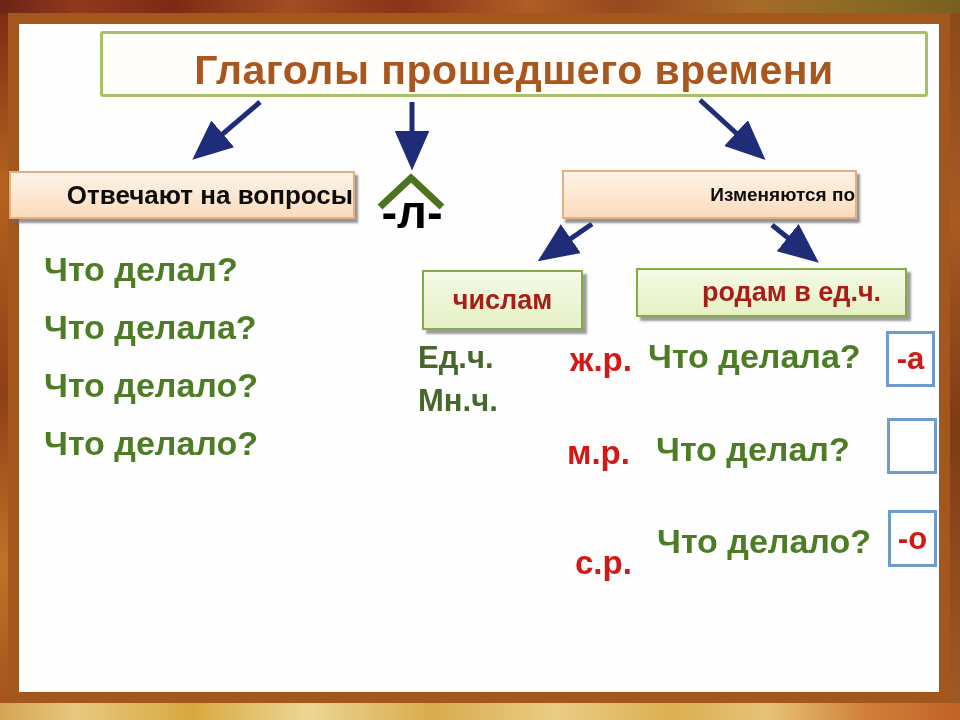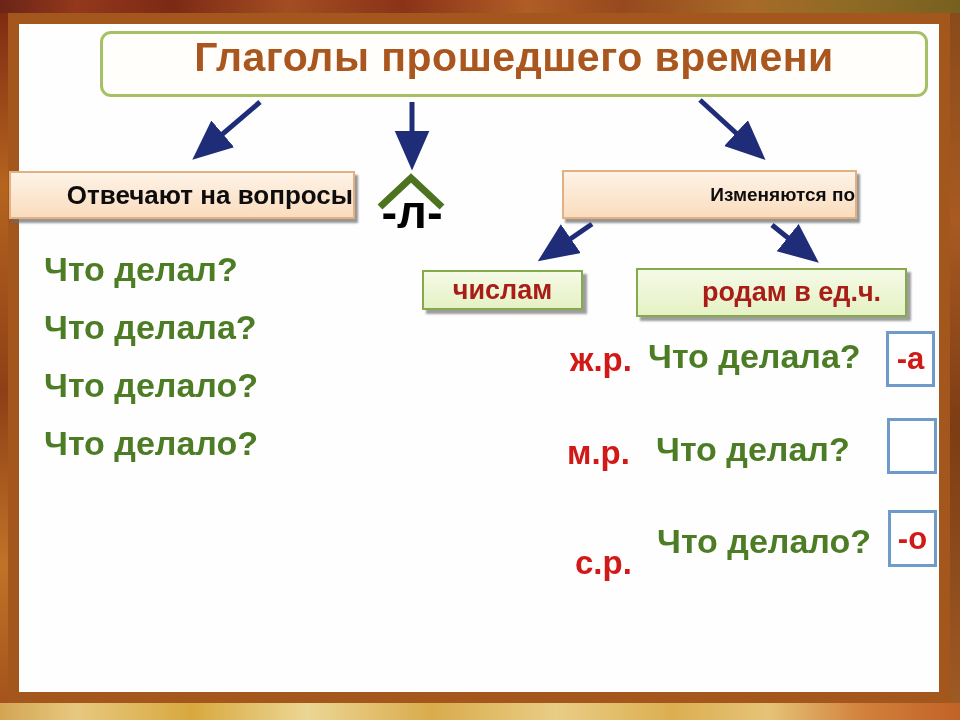--- a/index.html
+++ b/index.html
@@ -22,23 +22,23 @@
   .tex-right{right:0;top:13px;bottom:17px;width:10px;
     background:linear-gradient(180deg,#8a4a1a 0%,#a85a22 30%,#7e3c14 60%,#9e5a24 100%);}
   .slide-inner{position:absolute;left:8px;top:13px;right:10px;bottom:17px;
     border:11px solid #a4571c;background:#fffefe;box-sizing:border-box;}
 
   .abs{position:absolute;}
 
   
   .title-box{
     left:100px;top:31px;width:828px;height:66px;
-    border:3px solid #a6c065;border-radius:11px;
+    border:3px solid #a6c065;border-radius:3px;
     background:#fffefb;box-sizing:border-box;
-    display:flex;align-items:flex-start;justify-content:center;
+    display:flex;align-items:flex-end;justify-content:center;
   }
   .title-text{color:#a9571f;font-size:41px;font-weight:bold;letter-spacing:0.5px;}
 
   
   .overlay{left:0;top:0;width:960px;height:720px;pointer-events:none;}
 
   
   .peach-box{
     background:linear-gradient(180deg,#fdf3e7 0%,#fbdcbd 100%);
     border:2px solid #e2b183;box-sizing:border-box;
@@ -58,21 +58,21 @@
   .questions .q-row{height:34px;margin-bottom:24px;white-space:nowrap;}
 
   
   .green-box{
     background:linear-gradient(180deg,#f5fae6 0%,#e5f1c5 100%);
     border:2px solid #86a94a;box-sizing:border-box;
     box-shadow:4px 4px 2px rgba(105,105,105,0.65);
     display:flex;align-items:center;justify-content:center;
     color:#a81d15;font-weight:bold;
   }
-  .box-numbers{left:422px;top:270px;width:161px;height:40px;font-size:27px;}
+  .box-numbers{left:422px;top:270px;width:161px;height:60px;font-size:27px;}
   .box-genders{left:636px;top:268px;width:271px;height:49px;font-size:27px;padding-left:40px;}
 
   
   .numbers-list{left:418px;top:336px;color:#47682a;font-size:31px;font-weight:bold;line-height:43px;}
 
   
   .gender-label{color:#d11a18;font-size:33px;font-weight:bold;white-space:nowrap;}
   .gender-question{color:#4c7c24;font-size:34px;font-weight:bold;white-space:nowrap;}
   .ending-box{
     border:3px solid #6f9bcb;background:#fff;box-sizing:border-box;
@@ -136,20 +136,24 @@
   </div>
 
   <div class="abs green-box box-numbers">
     <span>числам</span>
   </div>
 
   <div class="abs green-box box-genders">
     <span>родам в ед.ч.</span>
   </div>
 
+  <div class="abs numbers-list">
+    <div>Ед.ч.</div>
+    <div>Мн.ч.</div>
+  </div>
 
   <div class="abs gender-label g1-label">ж.р.</div>
   <div class="abs gender-question g1-q">Что делала?</div>
   <div class="abs ending-box g1-box">
     <span>-а</span>
   </div>
 
   <div class="abs gender-label g2-label">м.р.</div>
   <div class="abs gender-question g2-q">Что делал?</div>
   <div class="abs ending-box g2-box">

